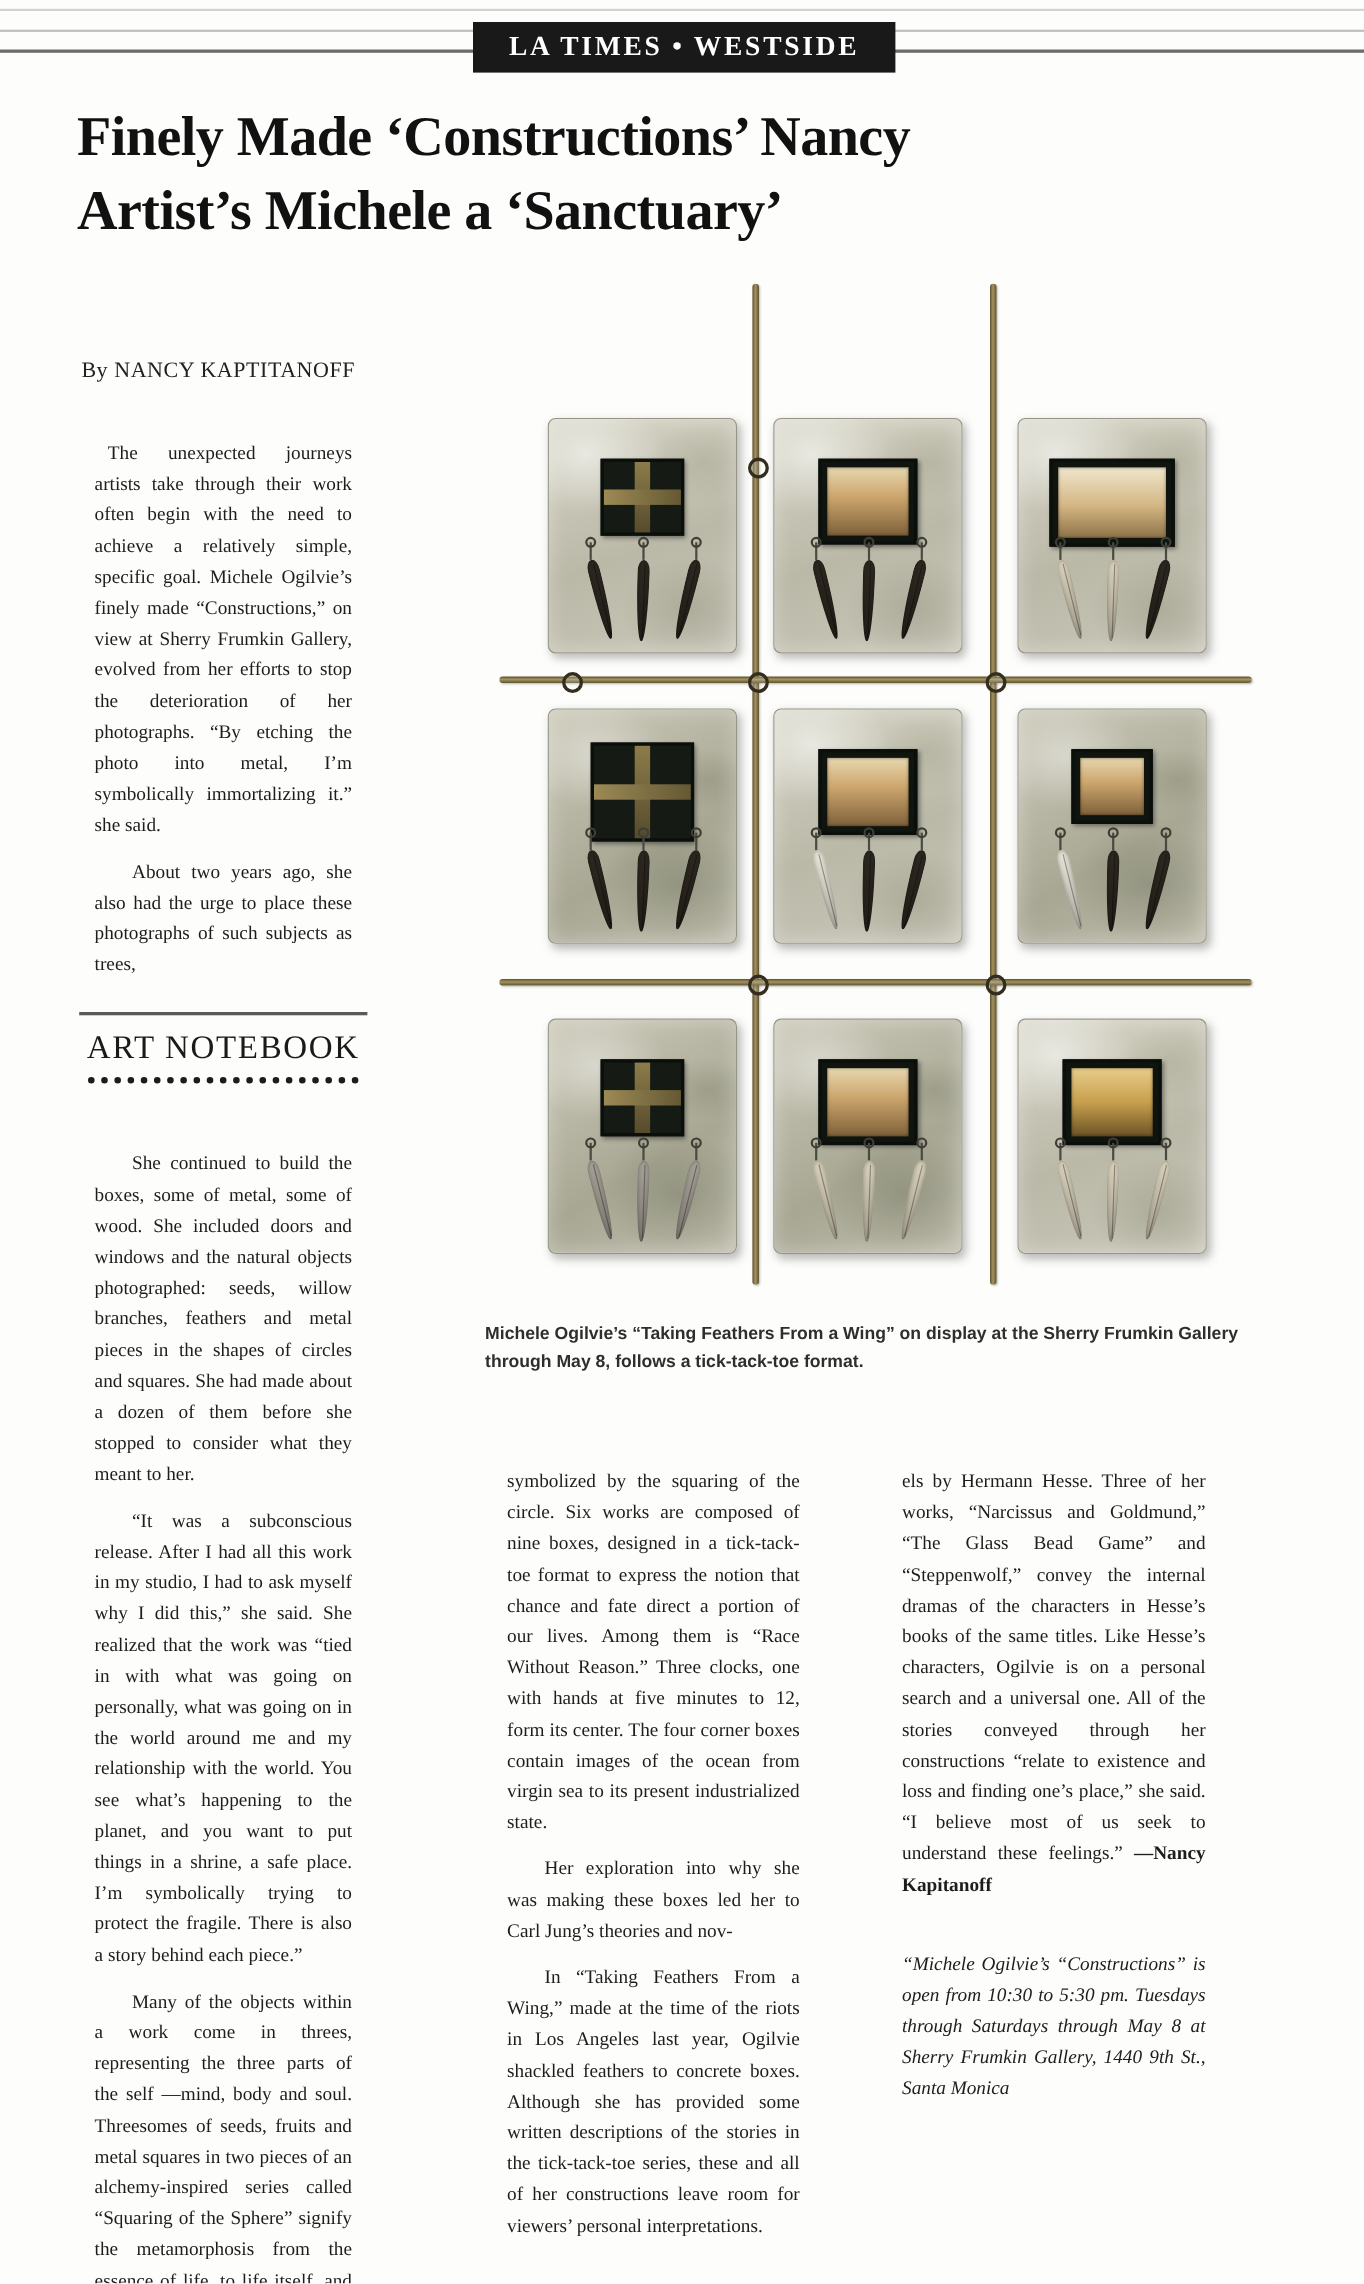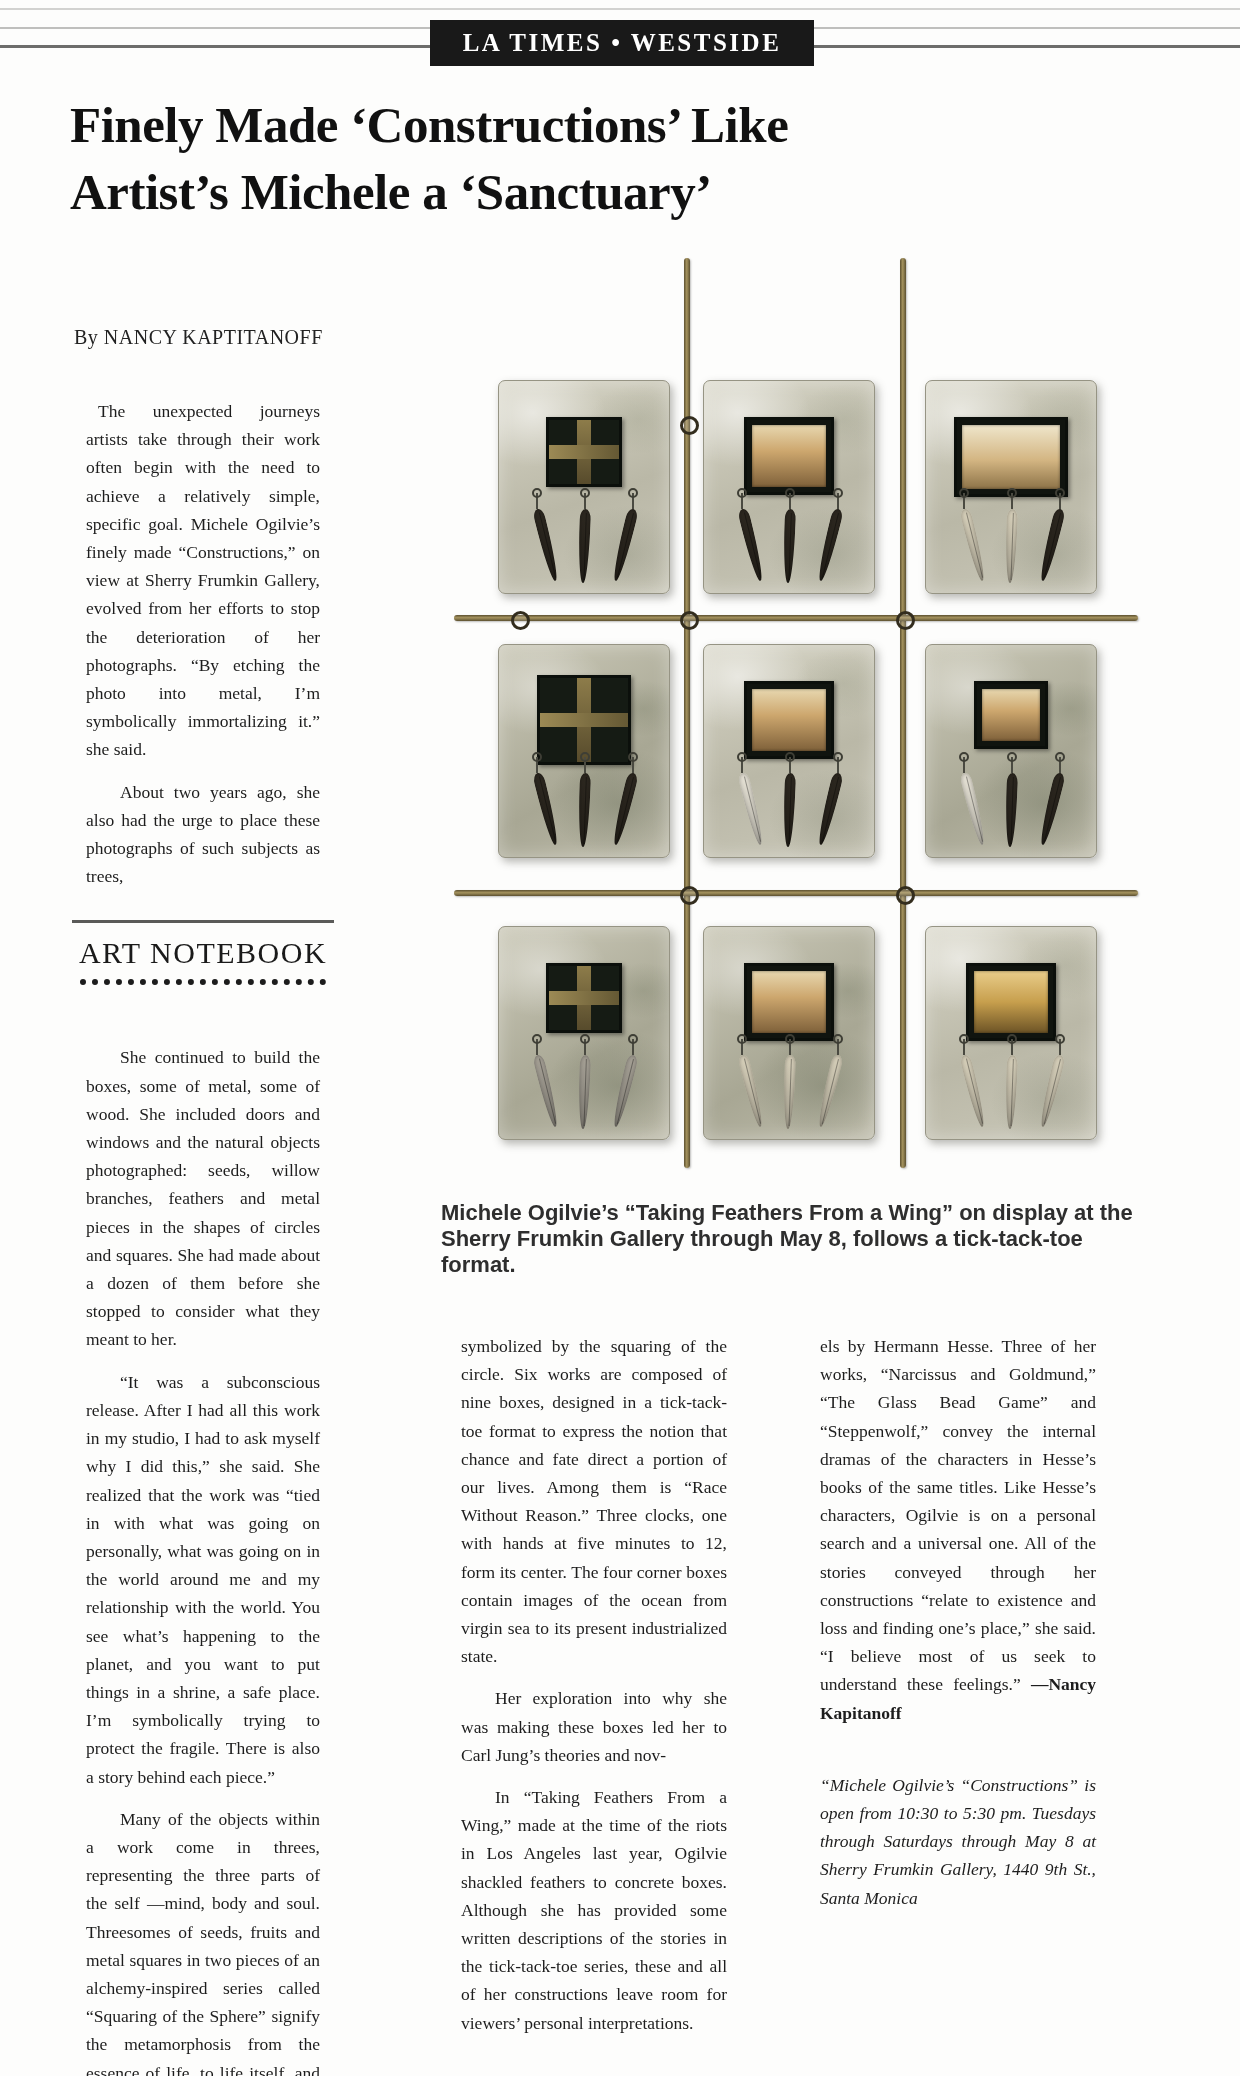--- a/index.html
+++ b/index.html
@@ -28,21 +28,21 @@
   .sig{font-weight:bold;}
   .gallery-note{font-style:italic;margin-top:44px !important;}
   
   .artnotebook{margin-top:30px;margin-bottom:58px;border-top:3px solid #5a5a58;
                text-align:center;text-indent:0;}
   .artnotebook .an-title{display:block;padding:10px 0 2px 0;font-size:30px;letter-spacing:1.5px;
                line-height:40px;color:#1a1a1a;white-space:nowrap;}
   .an-dots{width:94%;margin:2px auto 0 auto;border-bottom:6px dotted #1c1c1c;height:2px;}
   
   .caption{position:absolute;left:441px;top:1200px;width:706px;margin:0;
-           font-family:"Liberation Sans", sans-serif;font-weight:bold;font-size:22px;
+           font-family:"Liberation Sans", sans-serif;font-weight:bold;font-size:16px;
            line-height:26px;color:#2e2e2e;text-align:left;}
   
   .photo{position:absolute;left:480px;top:250px;width:660px;height:940px;background:#fdfdfc;}
   .rod-v{position:absolute;width:6px;border-radius:3px;z-index:1;
          background:linear-gradient(90deg,#5c5030,#a5935e 45%,#5c5030);
          box-shadow:1px 1px 2px rgba(0,0,0,0.25);}
   .rod-h{position:absolute;height:6px;border-radius:3px;z-index:1;
          background:linear-gradient(180deg,#5c5030,#a5935e 45%,#5c5030);
          box-shadow:1px 1px 2px rgba(0,0,0,0.25);}
   .node{position:absolute;width:13px;height:13px;border:3px solid #332d1e;border-radius:50%;
@@ -94,21 +94,21 @@
 
   <div class="line-a"></div>
   <div class="line-b"></div>
   <div class="line-c"></div>
 
   <div class="banner">
     <span>LA TIMES • WESTSIDE</span>
   </div>
 
   <h1 class="headline">
-    <span class="hl">Finely Made ‘Constructions’ Like</span>
+    <span class="hl">Finely Made ‘Constructions’ Nancy</span>
     <span class="hl">Artist’s Michele a ‘Sanctuary’</span>
   </h1>
 
   <div class="byline">By NANCY KAPTITANOFF</div>
 
   <div class="col col-left">
     <p class="ind-sm">The unexpected journeys artists take through their work often begin with the need to achieve a relatively simple, specific goal. Michele Ogilvie’s finely made “Constructions,” on view at Sherry Frumkin Gallery, evolved from her efforts to stop the deterioration of her photographs. “By etching the photo into metal, I’m symbolically immortalizing it.” she said.</p>
     <p class="ind">About two years ago, she also had the urge to place these photographs of such subjects as trees,</p>
     <div class="artnotebook">
       <span class="an-title">ART NOTEBOOK</span>

